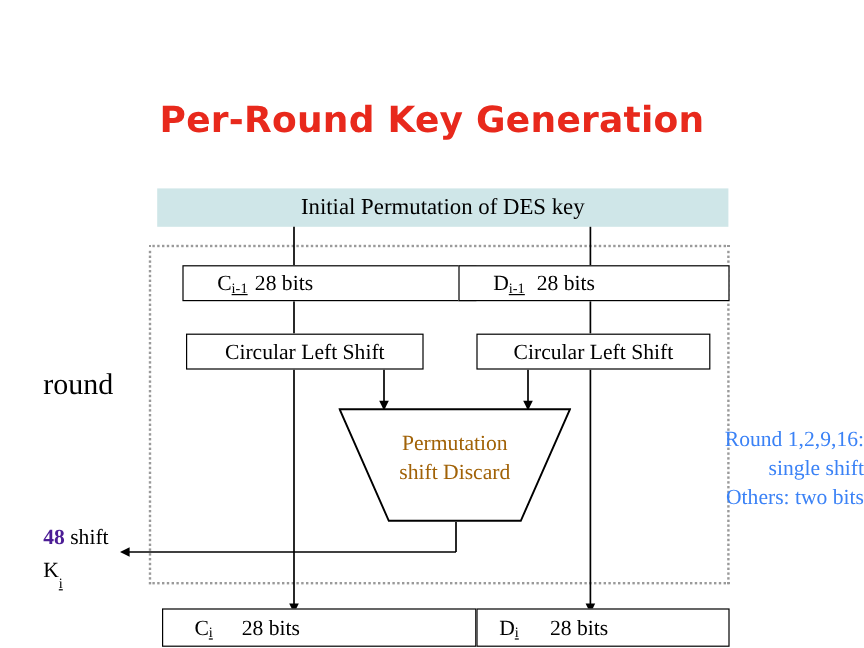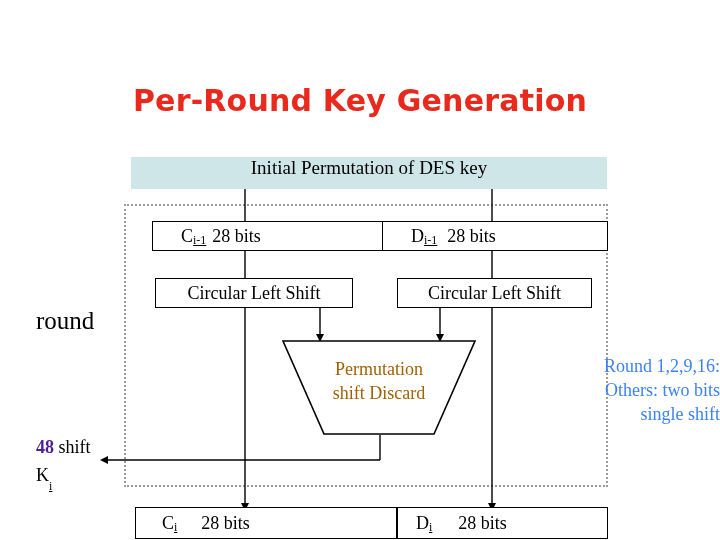--- a/index.html
+++ b/index.html
@@ -36,20 +36,21 @@
 
   
   .ip-bar {
     position: absolute;
     left: 131px;
     top: 112px;
     width: 476px;
     height: 32px;
     background: #cfe6e8;
     display: flex;
+    align-items: center;
     justify-content: center;
     font-size: 19px;
     color: #000;
   }
 
   
   .round-box {
     position: absolute;
     left: 124px;
     top: 159px;
@@ -229,22 +230,22 @@
   <div class="bits48">
     <span class="red">48</span><span> shift</span>
   </div>
 
   <div class="ki">
     <span>K</span><span class="lbl-sub">i</span>
   </div>
 
   <div class="round-note">
     <div>Round 1,2,9,16:</div>
+    <div>single shift</div>
     <div>Others: two bits</div>
-    <div>single shift</div>
   </div>
 
   <div class="box ci-box">
     <span class="inner-pad-left2">C</span>
     <span class="lbl-sub">i</span>
     <span style="padding-left:24px">28 bits</span>
   </div>
 
   <div class="box di-box">
     <span class="inner-pad-left4">D</span>

